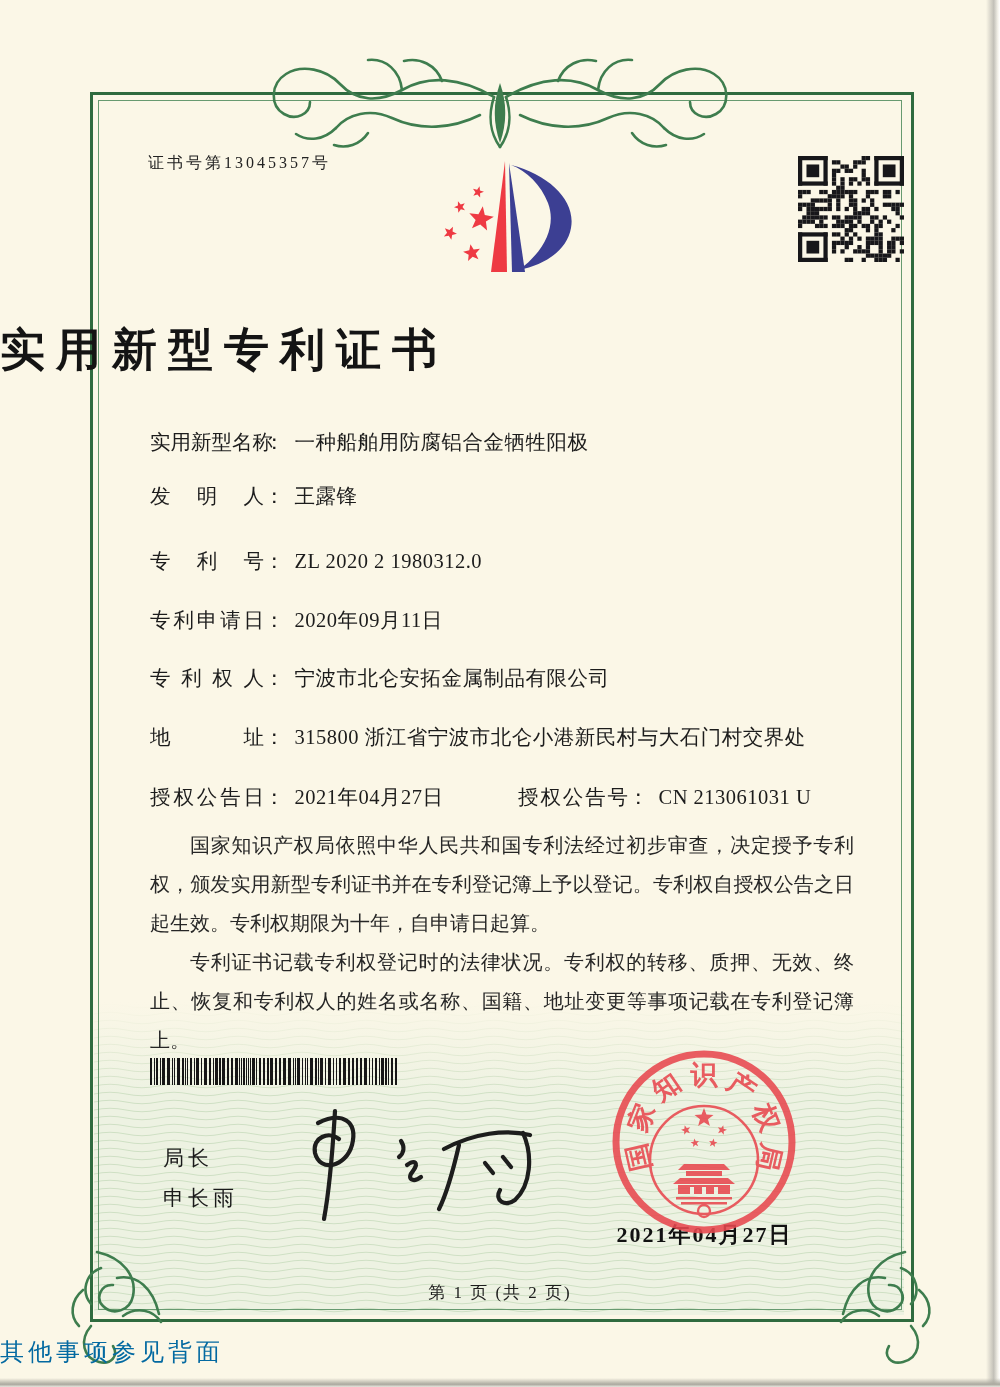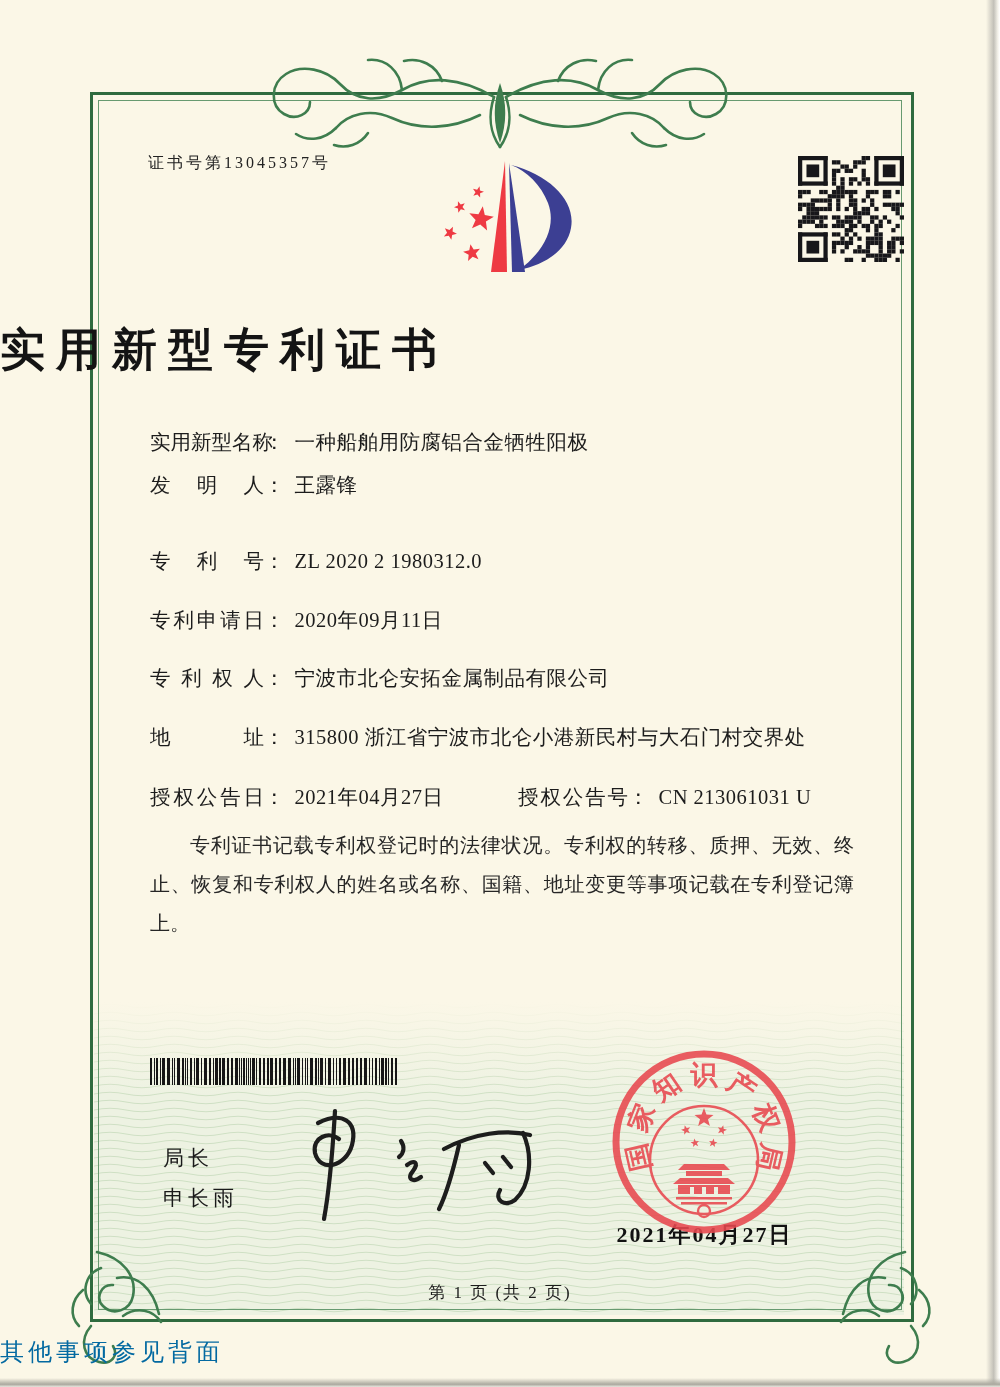--- a/index.html
+++ b/index.html
@@ -25,21 +25,21 @@
   .cert-no{left:148px;top:153px;font-size:16px;letter-spacing:3px;color:#222;z-index:8;}
   .qr{left:798px;top:156px;z-index:8;}
   .logo{left:425px;top:148px;z-index:8;}
   .title{left:0;top:320px;width:100%;font-size:45px;font-weight:bold;
     letter-spacing:11px;color:#141414;z-index:8;}
   .fields{left:150px;top:426px;width:716px;z-index:8;font-size:20.5px;}
   .frow{position:absolute;left:0;white-space:nowrap;}
   .flabel{display:inline-block;width:114px;text-align:justify;text-align-last:justify;vertical-align:top;}
   .fcolon{display:inline-block;margin-right:10px;}
   .fvalue{letter-spacing:0.5px;}
-  .row-name{top:2px;} .row-inv{top:45px;} .row-pno{top:121px;} .row-fdate{top:180px;}
+  .row-name{top:2px;} .row-inv{top:56px;} .row-pno{top:121px;} .row-fdate{top:180px;}
   .row-patentee{top:238px;} .row-addr{top:297px;} .row-grant{top:357px;}
   .grant2{position:absolute;left:368px;top:357px;white-space:nowrap;}
   .grant2 .flabel{width:110px;}
   .body-text{left:150px;top:826px;width:704px;z-index:8;font-size:20px;line-height:39px;
     text-align:justify;color:#262626;}
   .body-text p{margin:0;text-indent:2em;}
   .barcode{left:150px;top:1058px;z-index:8;}
   .signer{left:163px;top:1138px;z-index:8;font-family:"Liberation Sans","DejaVu Sans",sans-serif;
     font-size:21px;letter-spacing:4px;color:#1a1a1a;line-height:40px;}
   .signature{left:282px;top:1105px;z-index:9;}
@@ -361,20 +361,21 @@
   </div>
   <div class="frow row-grant">
     <span class="flabel">授权公告日</span><span class="fcolon">：</span><span class="fvalue">2021年04月27日</span>
   </div>
   <div class="grant2">
     <span class="flabel">授权公告号</span><span class="fcolon">：</span><span class="fvalue">CN 213061031 U</span>
   </div>
 </div>
 
 <div class="abs body-text">
+  <p>国家知识产权局依照中华人民共和国专利法经过初步审查，决定授予专利权，颁发实用新型专利证书并在专利登记簿上予以登记。专利权自授权公告之日起生效。专利权期限为十年，自申请日起算。</p>
   <p>专利证书记载专利权登记时的法律状况。专利权的转移、质押、无效、终止、恢复和专利权人的姓名或名称、国籍、地址变更等事项记载在专利登记簿上。</p>
 </div>
 
 <svg class="abs barcode" id="barcode" width="252" height="27">
     <rect x="0" y="0" width="2" height="27" fill="#161616"></rect>
     <rect x="4" y="0" width="1" height="27" fill="#161616"></rect>
     <rect x="6" y="0" width="2" height="27" fill="#161616"></rect>
     <rect x="10" y="0" width="1" height="27" fill="#161616"></rect>
     <rect x="12" y="0" width="3" height="27" fill="#161616"></rect>
     <rect x="17" y="0" width="3" height="27" fill="#161616"></rect>

